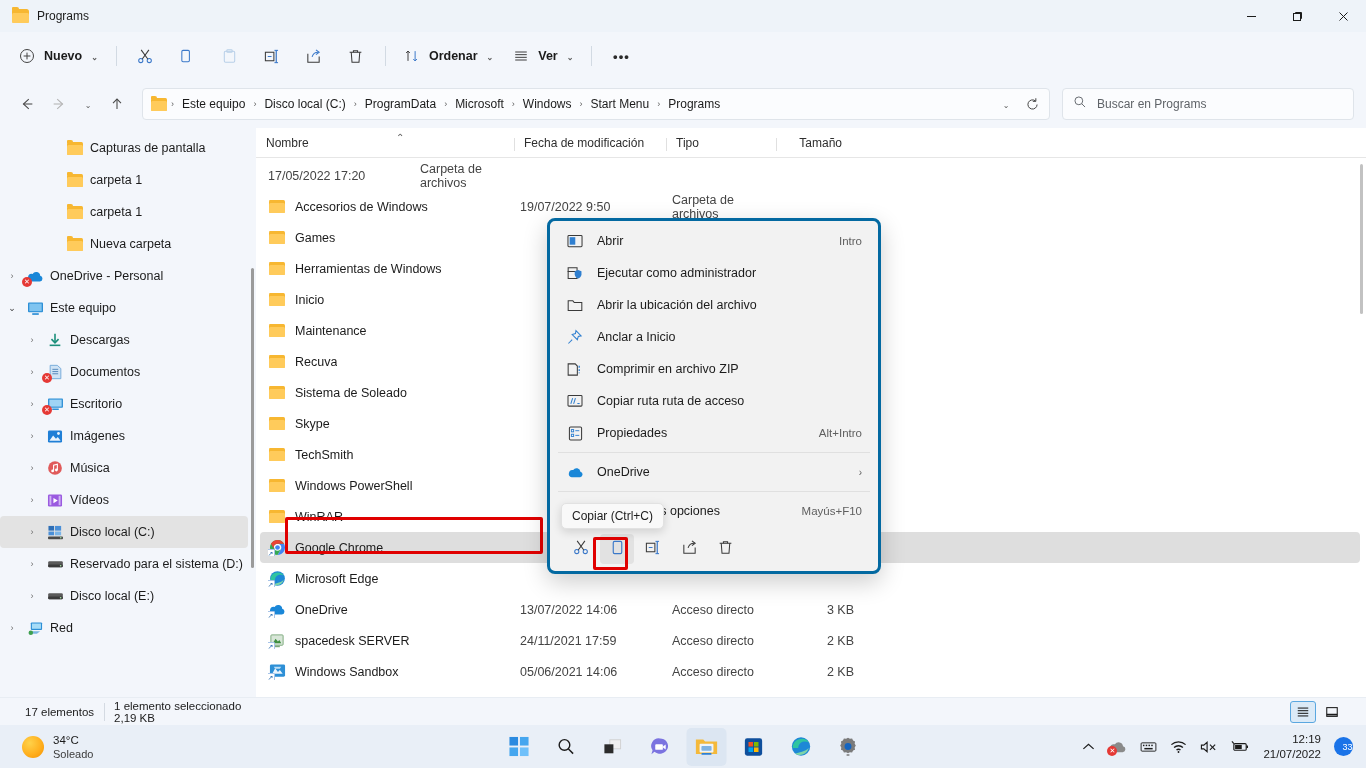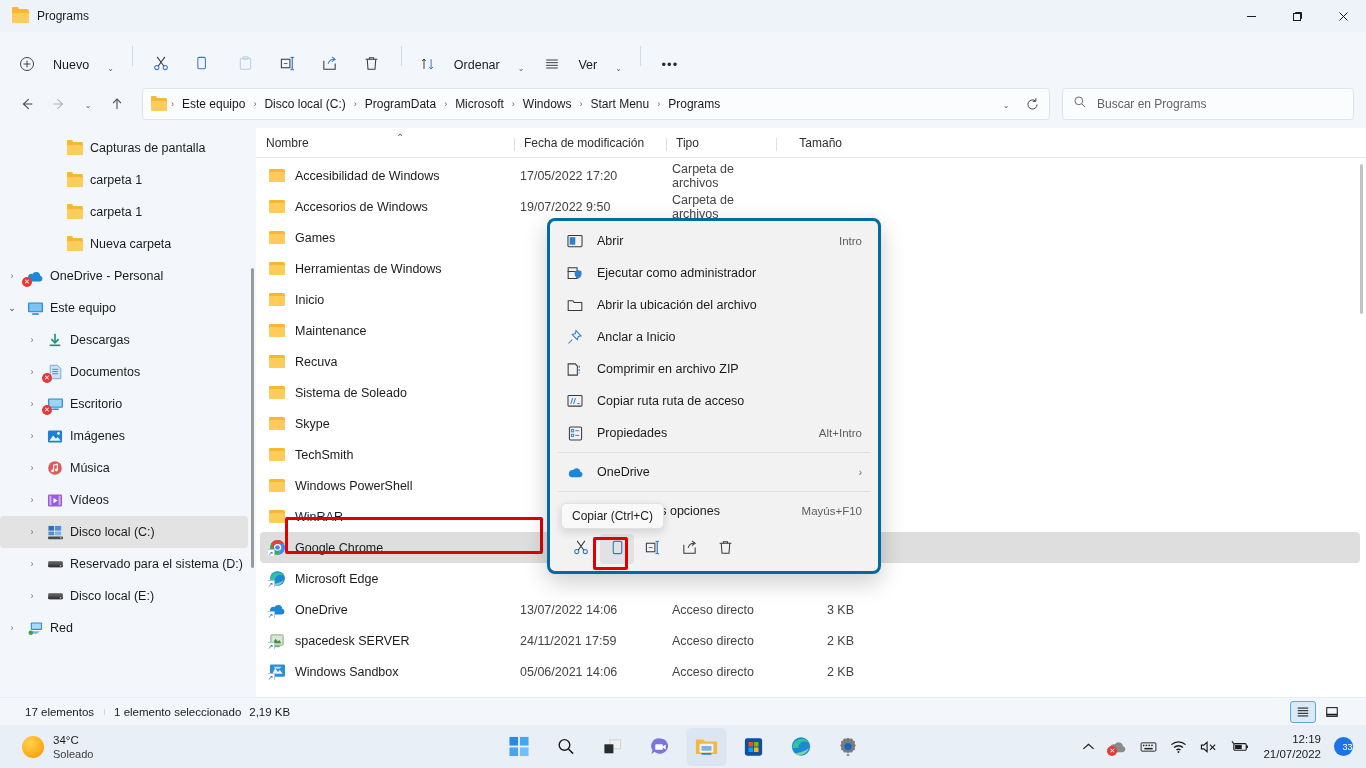--- a/index.html
+++ b/index.html
@@ -43,23 +43,23 @@
     width: 46px; height: 32px; display: flex; align-items: center; justify-content: center;
     font-size: 11px; color: #1b1b1b;
   }
 
   
   .commandbar {
     height: 48px; flex: 0 0 48px; display: flex; align-items: center;
     padding: 0 10px; gap: 2px; background: #f3f6fb;
   }
   .cb-btn {
-    height: 32px; display: flex; align-items: flex-end; gap: 18px;
+    height: 32px; display: flex; align-items: center; gap: 9px;
     padding: 0 9px; border-radius: 4px; font-size: 12.5px; color: #1b1b1b;
-    cursor: default; white-space: nowrap;
+    cursor: default; white-space: nowrap; font-weight: bold;
   }
   .cb-btn.icononly { padding: 0; width: 40px; justify-content: center; }
   .cb-sep { width: 1px; height: 20px; background: #d2dae3; margin: 0 7px; }
   .chev { font-size: 8px; color: #5a5a5a; transform: translateY(1px); }
   .cb-ico { display: flex; align-items: center; justify-content: center; }
 
   
   .navbar {
     height: 48px; flex: 0 0 48px; display: flex; align-items: center;
     padding: 0 12px; gap: 2px; background: #f3f6fb;
@@ -612,29 +612,20 @@
           <div class="col c-name">
             <span>Nombre</span>
             <span class="sortarrow">⌃</span>
           </div>
           <div class="col c-date">Fecha de modificación</div>
           <div class="col c-type">Tipo</div>
           <div class="col c-size">Tamaño</div>
         </div>
         <div class="rows" id="rows">
             <div class="row">
-              <div class="r-name">
-                <span class="ic">
-                  <span class="fo">
-                    <span class="b"></span>
-                    <span class="f"></span>
-                  </span>
-                </span>
-                <span>Accesibilidad de Windows</span>
-              </div>
               <div class="r-date">17/05/2022 17:20</div>
               <div class="r-type">Carpeta de archivos</div>
               <div class="r-size"></div>
             </div>
             <div class="row">
               <div class="r-name">
                 <span class="ic">
                   <span class="fo">
                     <span class="b"></span>
                     <span class="f"></span>
@@ -1021,21 +1012,21 @@
       </div>
 
       <div class="redbox" style="left:593px; top:409px; width:35px; height:33px;"></div>
 
       <div class="tooltip" style="left:561px; top:375px;">Copiar (Ctrl+C)</div>
 
     </div>
 
     <div class="statusbar">
       <div class="st-item">17 elementos</div>
-      <div class="st-item" style="display:flex;gap:8px;">
+      <div class="st-item" style="display:flex;flex-direction:column;">
         <span>1 elemento seleccionado</span>
         <span>2,19 KB</span>
       </div>
       <div class="st-item"></div>
       <div class="st-right">
         <div class="vbtn on">
           <svg width="14" height="14" viewBox="0 0 16 16">
               <line x1="2" y1="3.5" x2="14" y2="3.5" stroke="#1b1b1b" stroke-width="1.2"></line>
               <line x1="2" y1="6.5" x2="14" y2="6.5" stroke="#1b1b1b" stroke-width="1.2"></line>
               <line x1="2" y1="9.5" x2="14" y2="9.5" stroke="#1b1b1b" stroke-width="1.2"></line>

